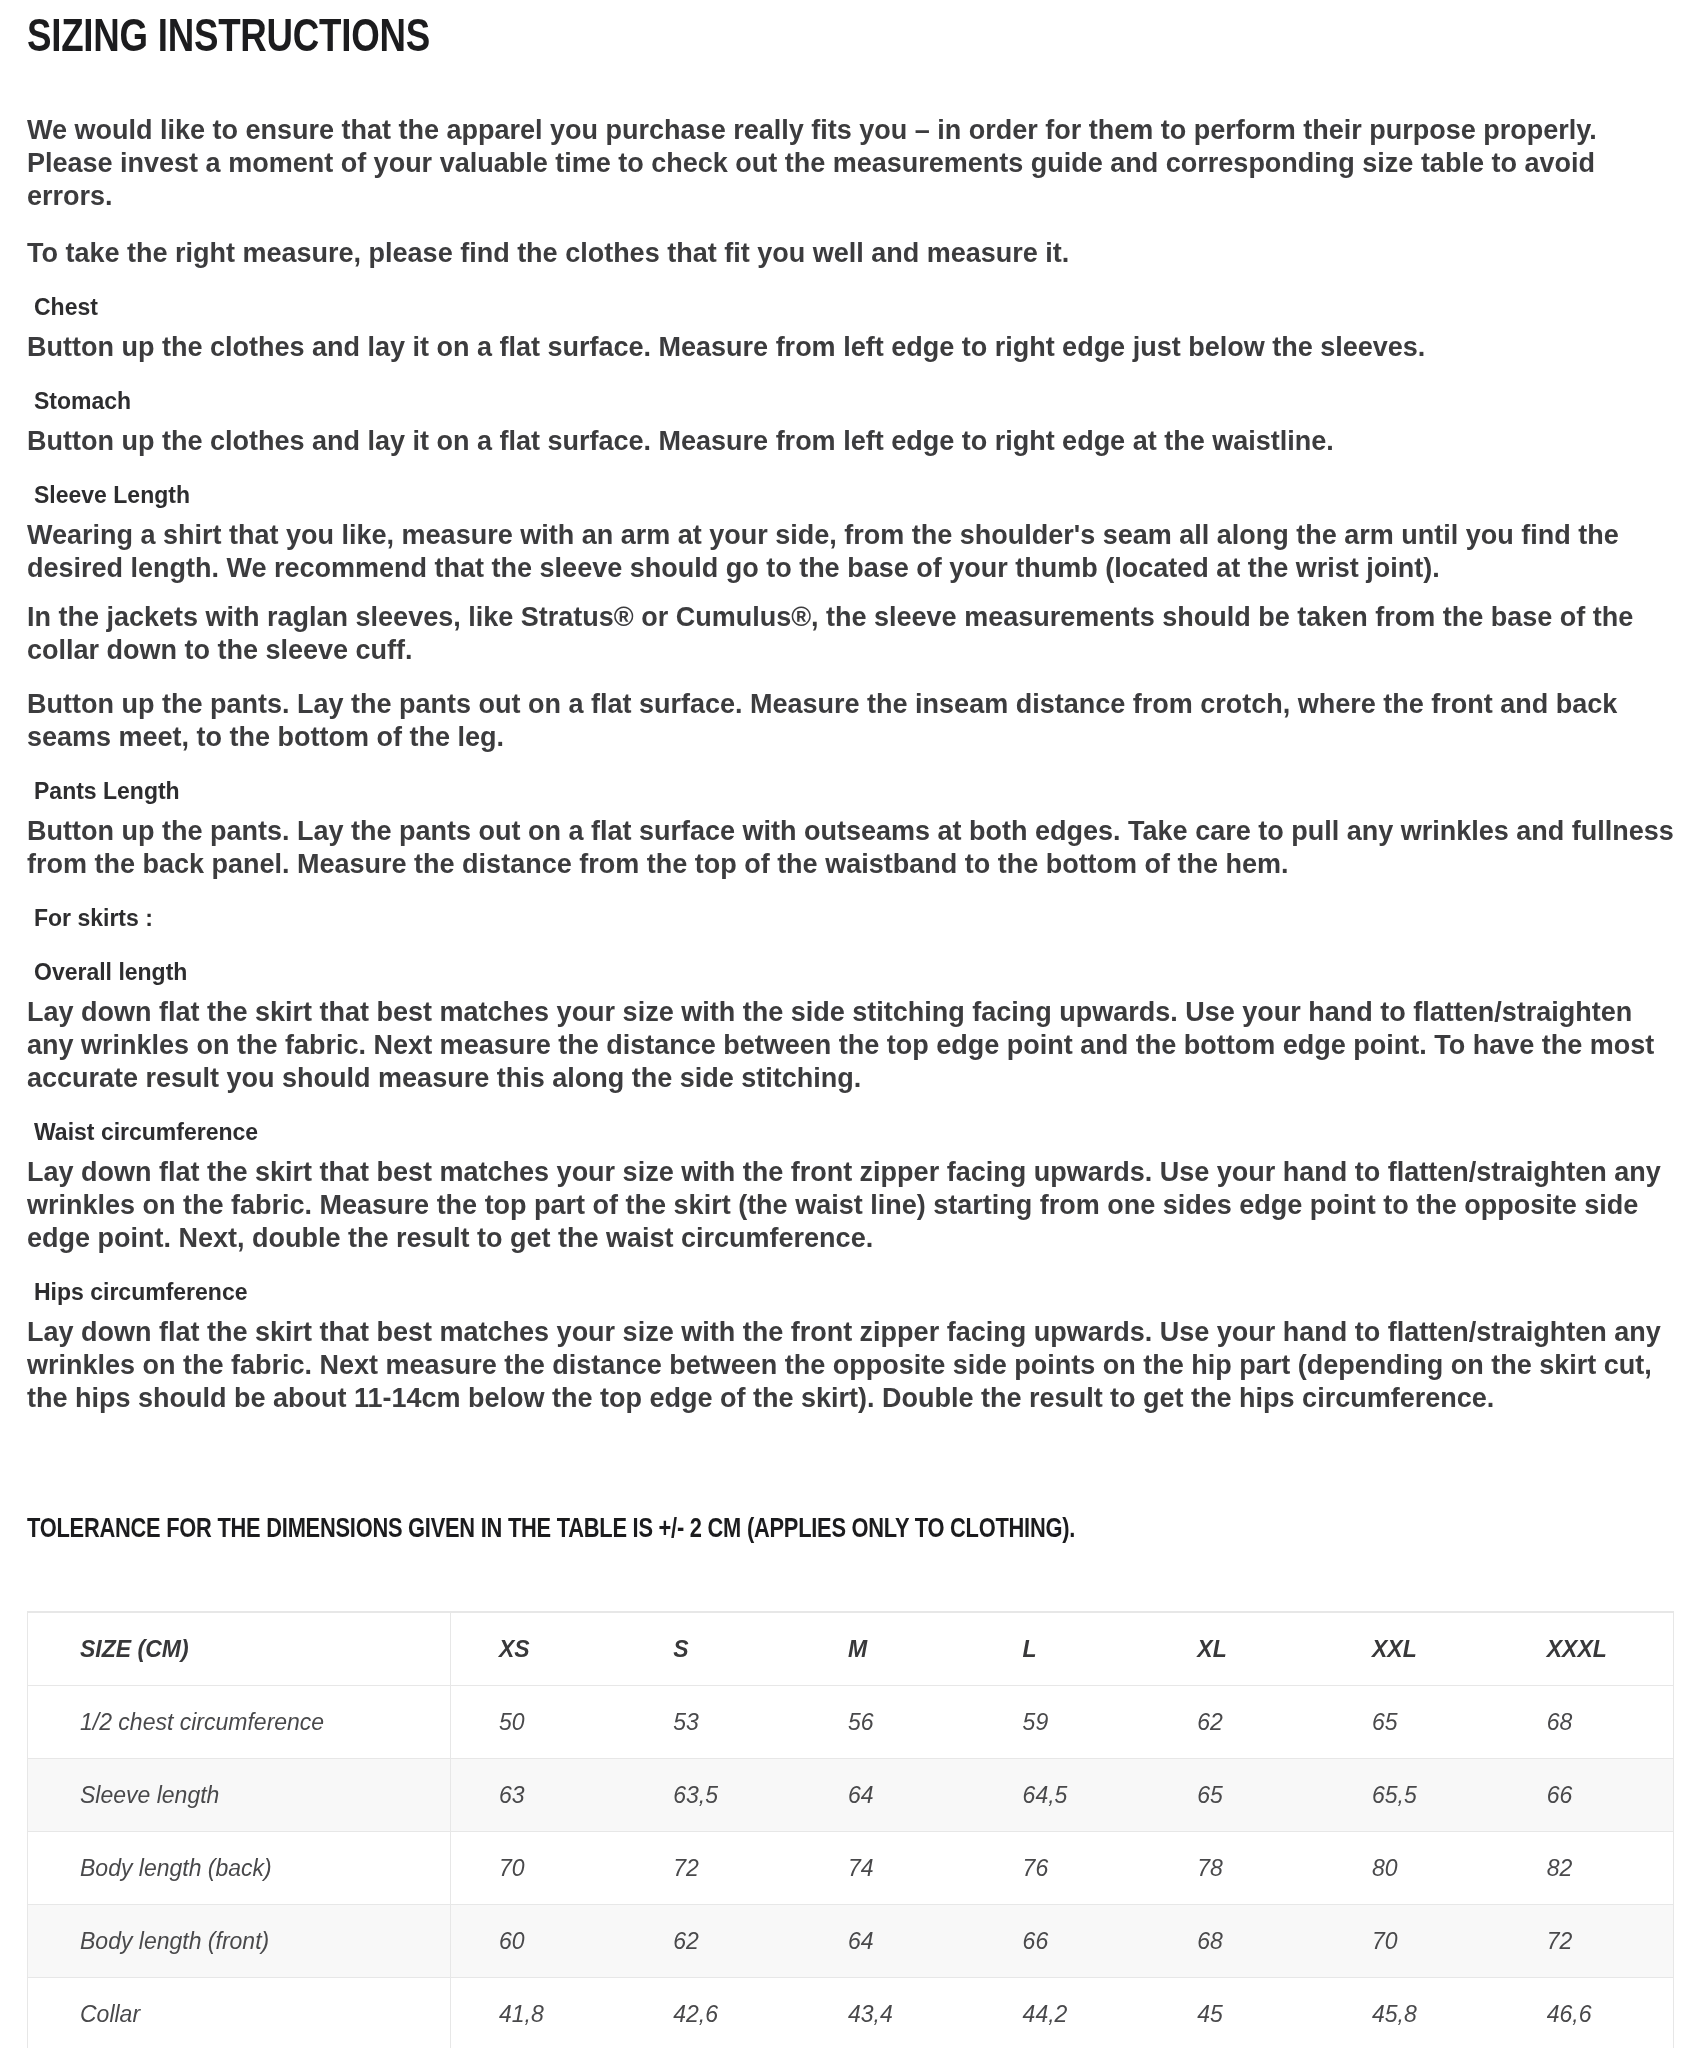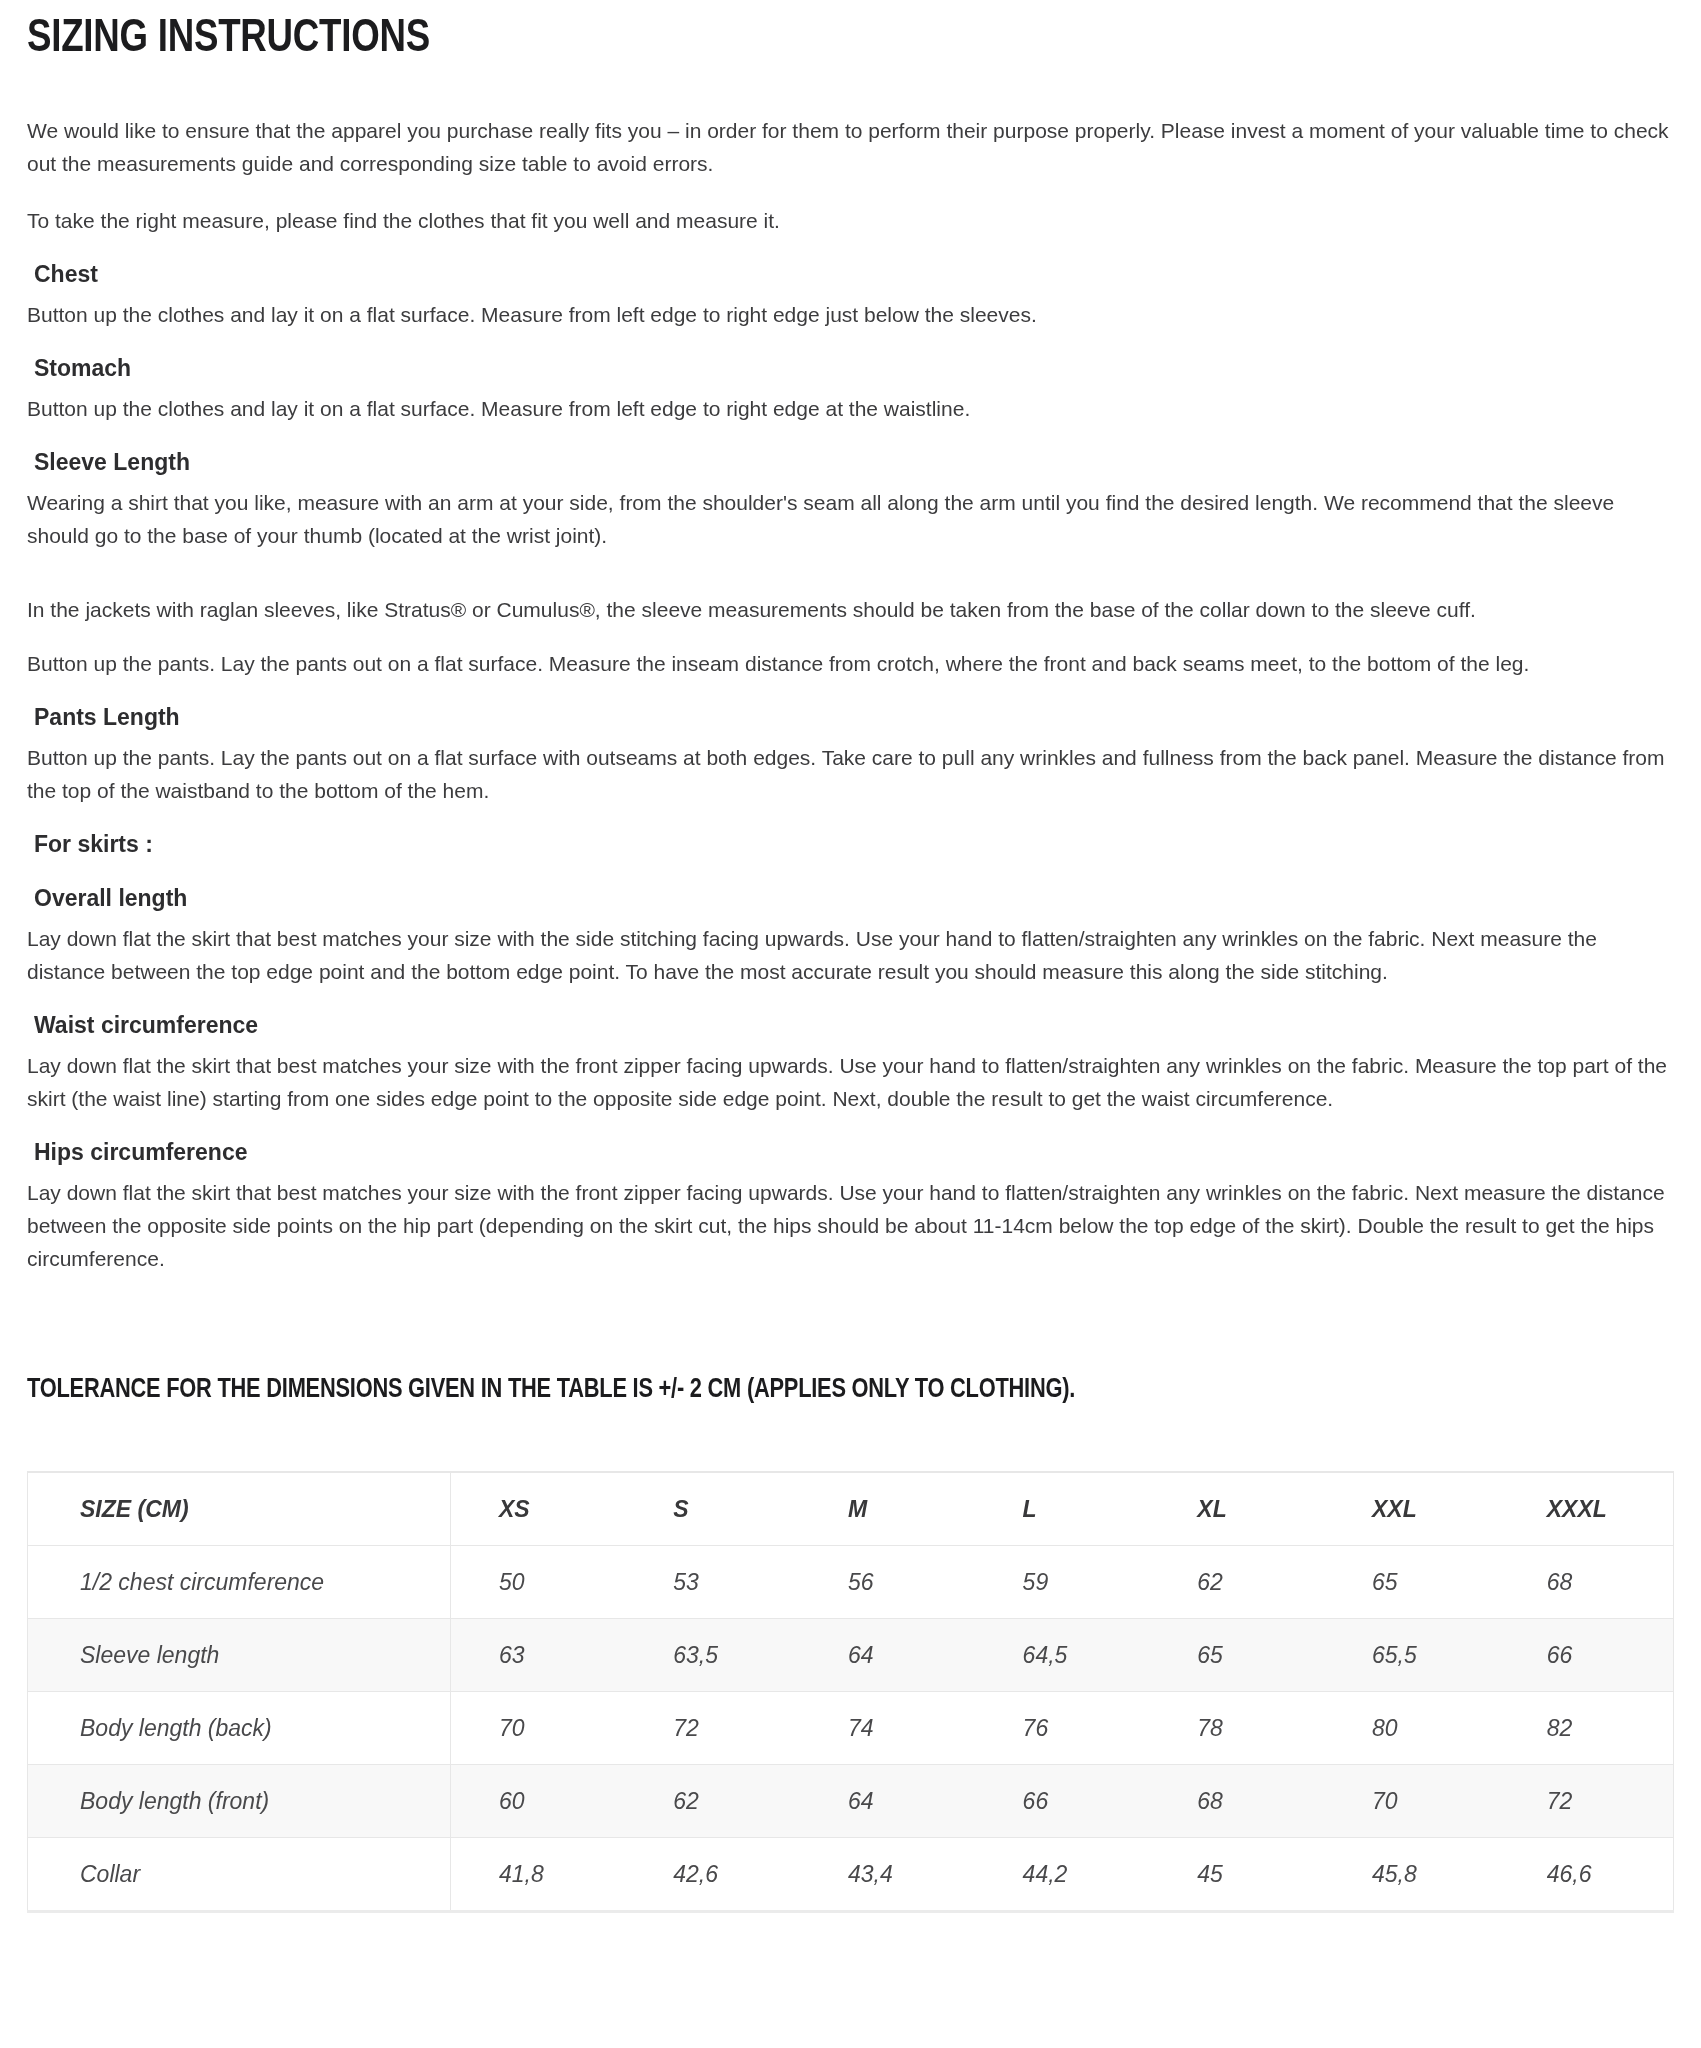--- a/index.html
+++ b/index.html
@@ -35,36 +35,37 @@
     margin: 88px 0 0 0;
     font-size: 28px;
     line-height: 50px;
     font-weight: 800;
     color: #1c1c1e;
     white-space: nowrap;
   }
   
   .body-text {
     margin: 0;
-    font-size: 21px;
+    font-size: 27px;
     line-height: 33px;
     color: #3c3c3e;
+    font-weight: bold;
   }
   .intro + .intro { margin-top: 24px; }
   .sections-host { margin-top: 18px; }
   .section { margin-top: 21px; }
   .sub-heading {
     margin: 7px;
     font-size: 23px;
     line-height: 33px;
     font-weight: 700;
     color: #2d2d2f;
   }
   .section-paragraphs p { margin: 0; }
-  .section-paragraphs p + p { margin-top: 41px; }
+  .section-paragraphs p + p { margin-top: 16px; }
   
   .size-table {
     margin-top: 58px;
     width: 100%;
     border-collapse: collapse;
     table-layout: fixed;
     border-top: 2px solid #e7e7e7;
     border-bottom: 3px solid #ebebeb;
     border-left: 1px solid #e7e7e7;
     border-right: 1px solid #e7e7e7;

